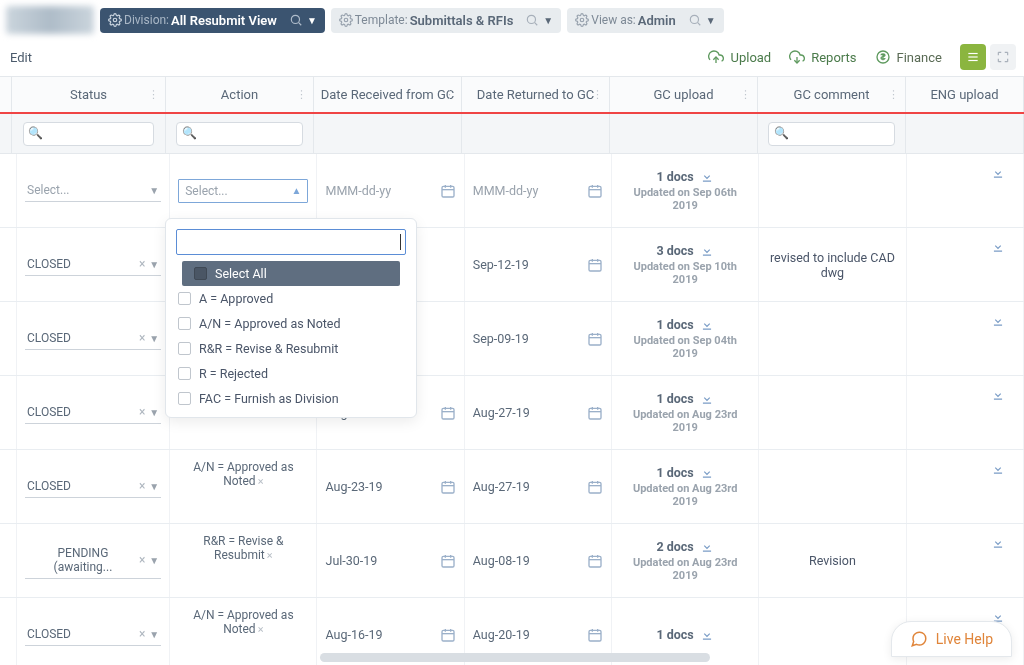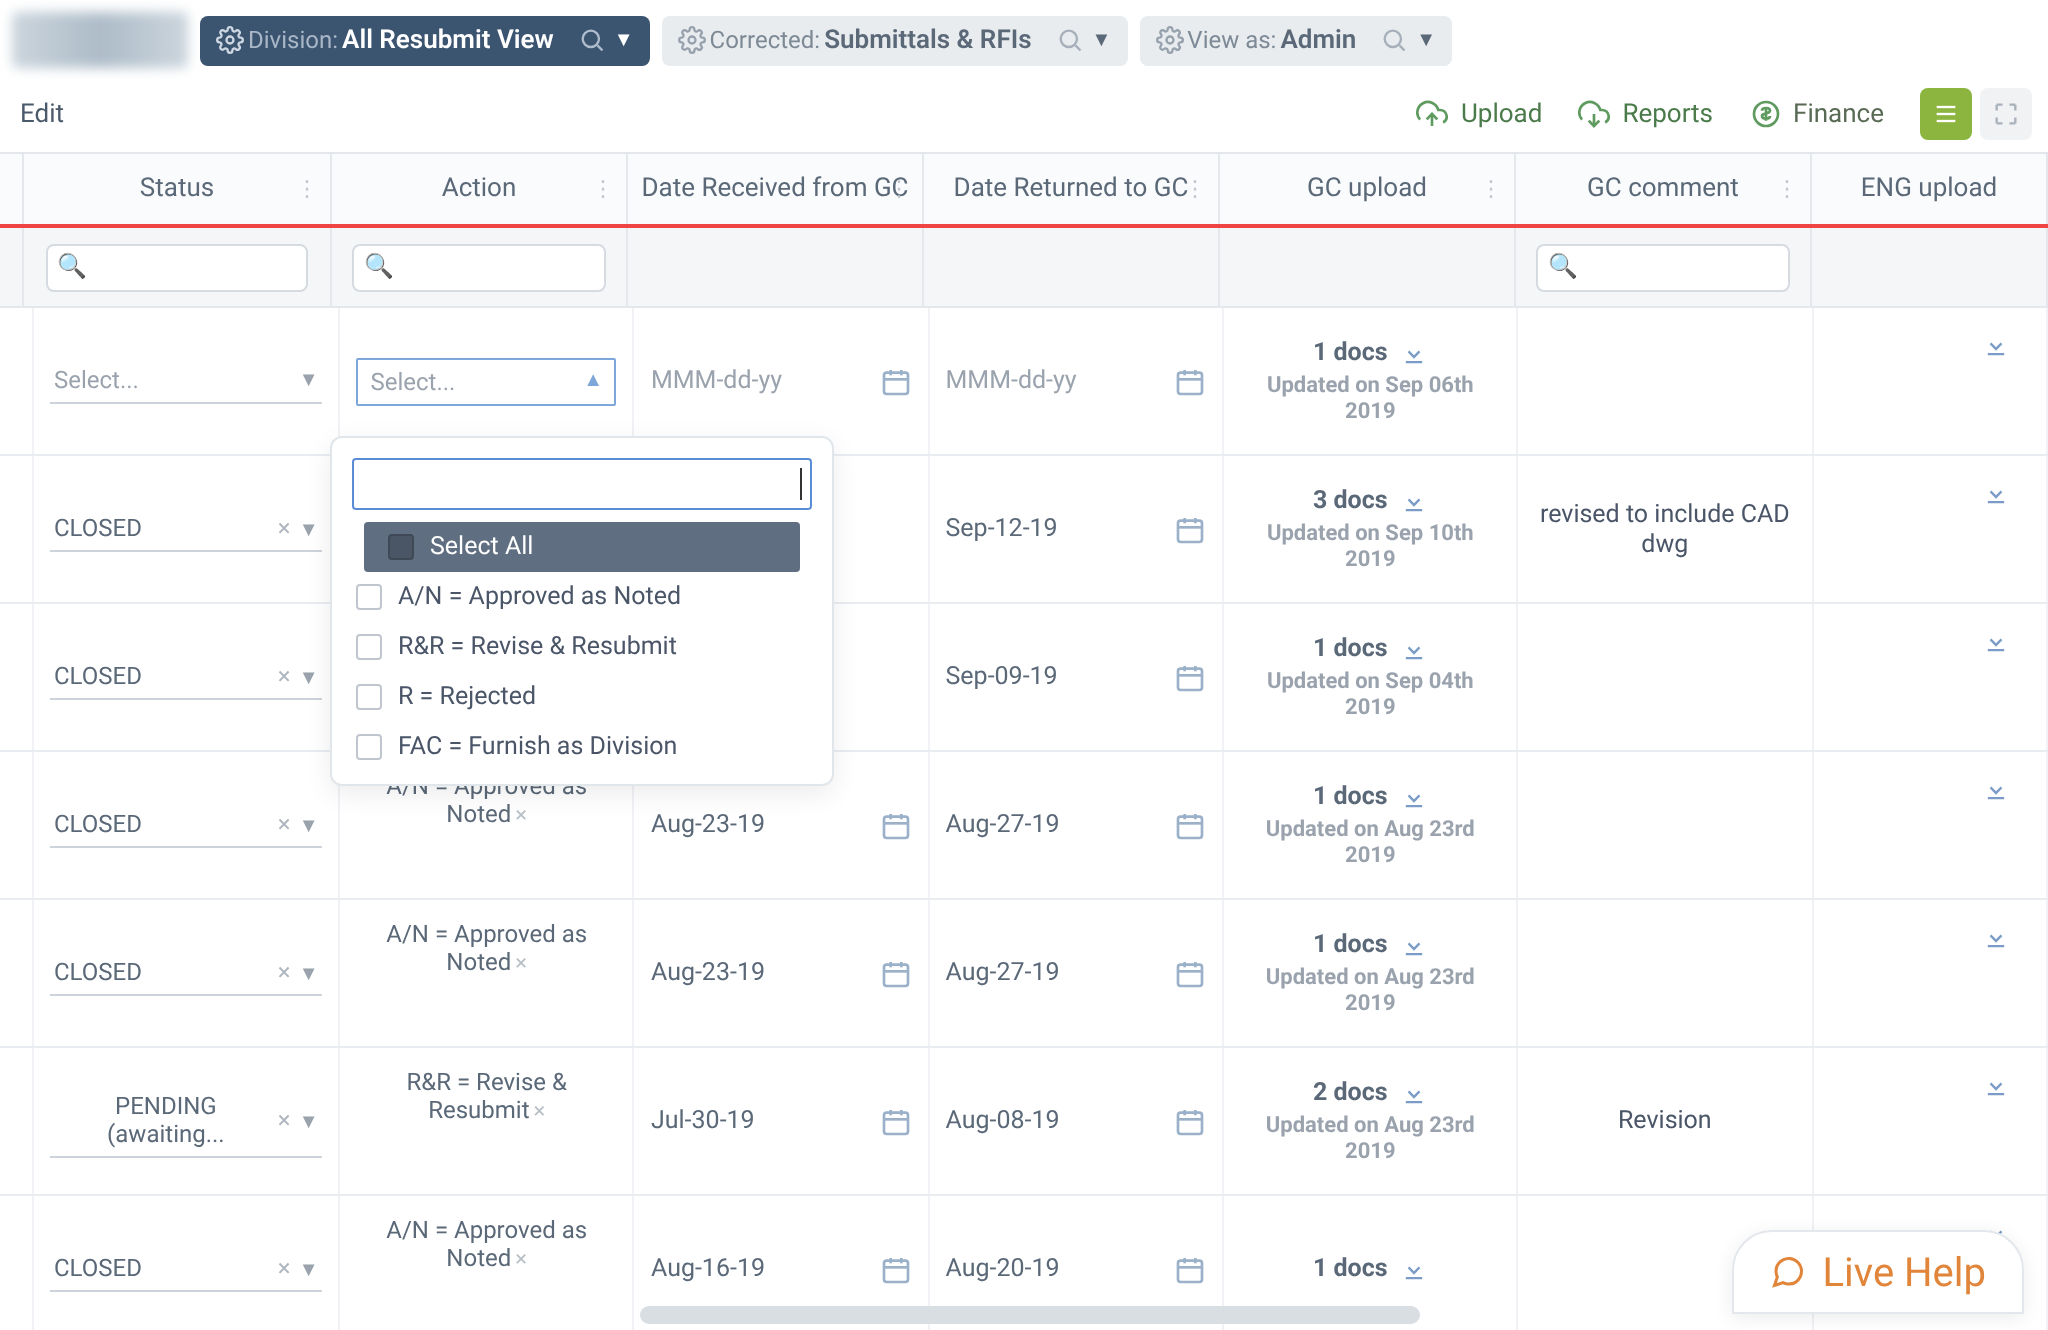--- a/index.html
+++ b/index.html
@@ -68,21 +68,21 @@
   
   .dropdown-panel { position:absolute; left:165px; top:218px; width:252px; background:#fff; border:1px solid #e1e6eb; border-radius:6px; box-shadow:0 4px 14px rgba(0,0,0,0.08); padding:10px 0 6px 0; z-index:50;}
   .dropdown-panel .dd-search { margin:0 10px 6px 10px; border:1.5px solid #5b8dd6; border-radius:2px; height:26px; display:flex; align-items:center; padding:0 4px;}
   .dropdown-panel .dd-search input { border:none; outline:none; width:100%; font-size:13px;}
   .dd-item { display:flex; align-items:center; gap:8px; padding:5px 12px; font-size:12.5px; cursor:pointer;}
   .dd-item.selectall { background:#5f6e80; color:#fff; border-radius:2px; margin:0 16px;}
   .dd-item .chk { width:13px; height:13px; border:1px solid #c0c6cd; border-radius:2px; background:#fff;}
   .dd-item.selectall .chk { background:#4a5665; border-color:#3f4955;}
   
   
-  .live-help { position:absolute; bottom:8px; right:12px; background:#fff; border:1px solid #e4e8ec; border-radius:20px 20px 0 0; padding:8px 18px; box-shadow:0 2px 10px rgba(0,0,0,0.08); display:flex; align-items:center; gap:8px; color:#e0853a; font-size:20px; z-index:60;}
+  .live-help { position:absolute; bottom:8px; right:12px; background:#fff; border:1px solid #e4e8ec; border-radius:20px 20px 0 0; padding:8px 18px; box-shadow:0 2px 10px rgba(0,0,0,0.08); display:flex; align-items:center; gap:8px; color:#e0853a; font-size:14px; z-index:60;}
   
   
   .hscroll { position:absolute; bottom:3px; left:320px; width:390px; height:9px; background:#d9dee3; border-radius:5px; z-index:5;}
   
   svg { display:block;}
   .placeholder { color:#9aa3ad;}
   .action-text { text-align:center; color:#5a6878; font-size:12px;}
   .action-text .xs { color:#b8bfc7; font-size:11px; margin-left:2px;}
   .text-cursor { width:1px; height:16px; background:#333; display:inline-block; margin-left:2px;}
 </style>
@@ -108,21 +108,21 @@
     </span>
     <span class="chev">▼</span>
   </div>
   <div class="pill pill-gray">
     <span>
       <svg width="14" height="14" viewBox="0 0 24 24" fill="none" stroke="#97a1ad" stroke-width="2">
           <circle cx="12" cy="12" r="3"></circle>
           <path d="M19.4 15a1.7 1.7 0 0 0 .34 1.87l.06.06a2 2 0 1 1-2.83 2.83l-.06-.06a1.7 1.7 0 0 0-1.87-.34 1.7 1.7 0 0 0-1 1.56V21a2 2 0 1 1-4 0v-.09a1.7 1.7 0 0 0-1.11-1.56 1.7 1.7 0 0 0-1.87.34l-.06.06a2 2 0 1 1-2.83-2.83l.06-.06a1.7 1.7 0 0 0 .34-1.87 1.7 1.7 0 0 0-1.56-1H3a2 2 0 1 1 0-4h.09a1.7 1.7 0 0 0 1.56-1.11 1.7 1.7 0 0 0-.34-1.87l-.06-.06a2 2 0 1 1 2.83-2.83l.06.06a1.7 1.7 0 0 0 1.87.34H9a1.7 1.7 0 0 0 1-1.56V3a2 2 0 1 1 4 0v.09a1.7 1.7 0 0 0 1 1.56 1.7 1.7 0 0 0 1.87-.34l.06-.06a2 2 0 1 1 2.83 2.83l-.06.06a1.7 1.7 0 0 0-.34 1.87V9a1.7 1.7 0 0 0 1.56 1H21a2 2 0 1 1 0 4h-.09a1.7 1.7 0 0 0-1.51 1z"></path>
         </svg>
     </span>
-    <span class="label-light">Corrected:</span>
+    <span class="label-light">Template:</span>
     <span class="label-bold">Submittals &amp; RFIs</span>
     <span class="search">
       <svg width="14" height="14" viewBox="0 0 24 24" fill="none" stroke="#97a1ad" stroke-width="2">
           <circle cx="11" cy="11" r="7"></circle>
           <line x1="21" y1="21" x2="16.65" y2="16.65"></line>
         </svg>
     </span>
     <span class="chev">▼</span>
   </div>
   <div class="pill pill-gray">
@@ -638,20 +638,24 @@
   <div class="dd-search">
     <input type="text" style="">
       <span class="text-cursor"></span>
   </div>
   <div class="dd-item selectall">
     <span class="chk"></span>
     <span>Select All</span>
   </div>
   <div class="dd-item">
       <span class="chk"></span>
+      <span>A = Approved</span>
+    </div>
+  <div class="dd-item">
+      <span class="chk"></span>
       <span>A/N = Approved as Noted</span>
     </div>
   <div class="dd-item">
       <span class="chk"></span>
       <span>R&amp;R = Revise &amp; Resubmit</span>
     </div>
   <div class="dd-item">
       <span class="chk"></span>
       <span>R = Rejected</span>
     </div>

